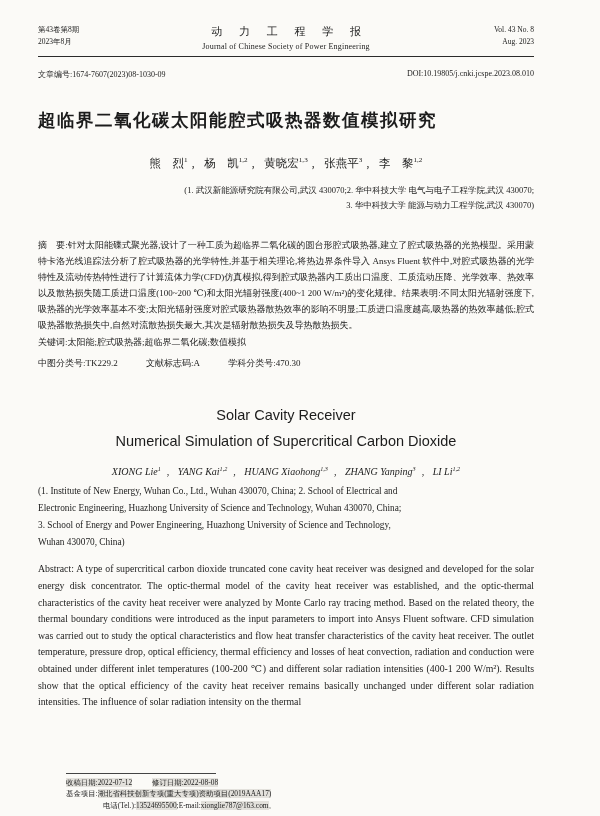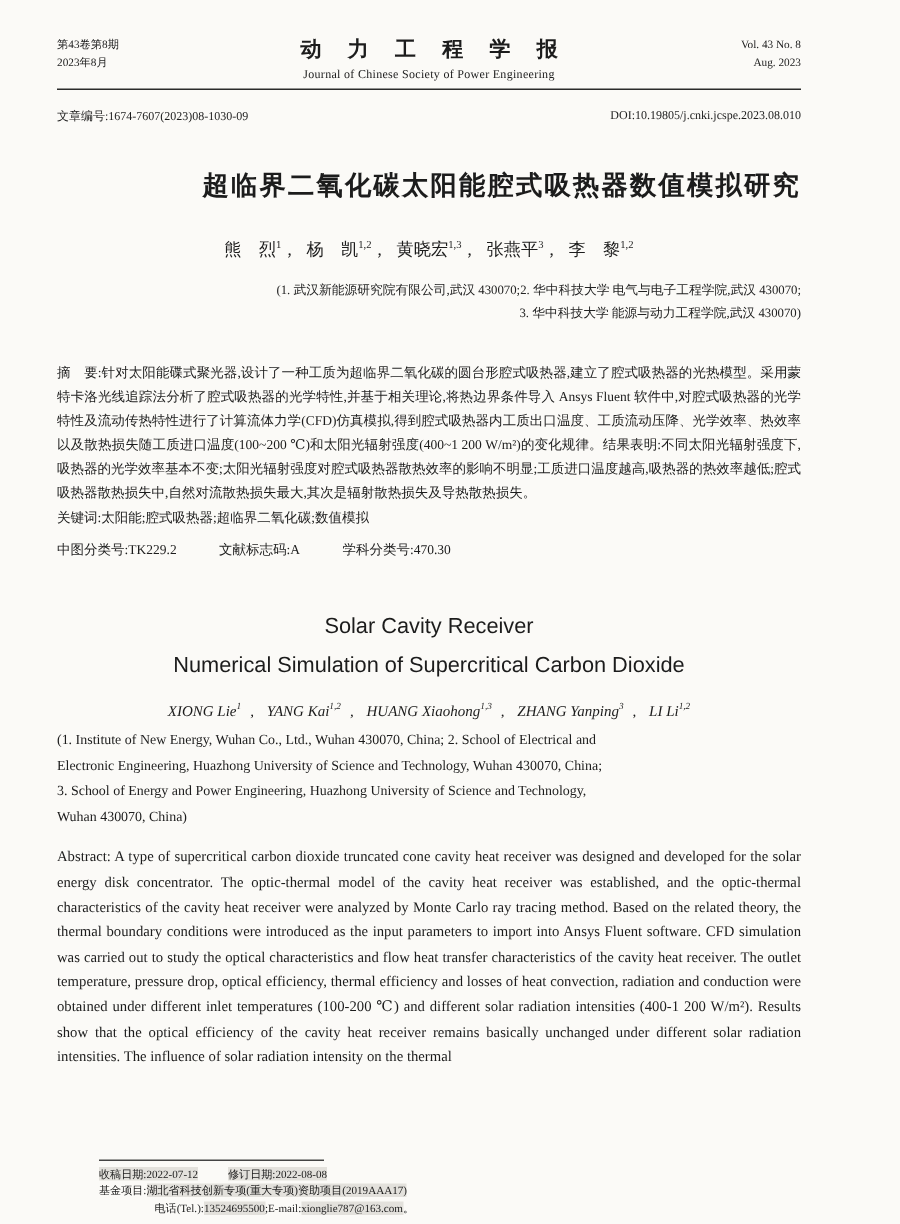--- a/index.html
+++ b/index.html
@@ -4,26 +4,26 @@
 <style>
   html,body{margin:0;padding:0;}
   body{background:#e8e6e2;font-family:"Liberation Serif","DejaVu Serif",serif;color:#1c1c1c;}
   .page{position:relative;width:600px;height:816px;margin:0 auto;background:#fbfaf7;
         padding:24px 66px 0 38px;box-sizing:border-box;overflow:hidden;}
   sup{font-size:0.62em;vertical-align:super;line-height:0;}
   .hdr{display:flex;justify-content:space-between;align-items:flex-start;}
   .hdr-side{font-size:7.5px;line-height:1.6;width:110px;}
   .hdr-right{text-align:right;}
   .hdr-center{text-align:center;flex:1;}
-  .j-cn{font-size:14px;font-weight:bold;letter-spacing:7px;text-indent:7px;}
+  .j-cn{font-size:11px;font-weight:normal;letter-spacing:7px;text-indent:7px;}
   .j-en{font-size:8px;margin-top:3px;letter-spacing:0.2px;}
   .rule{border-bottom:1.5px solid #2b2b2b;margin-top:5px;}
   .meta{display:flex;justify-content:space-between;font-size:8px;margin-top:12px;}
   .lbl{font-weight:normal;}
-  .title{margin-top:28px;text-align:right;font-size:17.5px;font-weight:bold;letter-spacing:1.5px;}
+  .title{margin-top:28px;text-align:left;font-size:17.5px;font-weight:bold;letter-spacing:1.5px;}
   .authors{margin-top:24px;text-align:center;font-size:11.5px;}
   .authors span{margin:0 2px;}
   .affil{margin-top:12px;text-align:right;font-size:8.5px;line-height:1.75;color:#222;}
   .abs{margin-top:24px;font-size:9px;line-height:1.78;text-align:justify;}
   .kw{margin-top:2px;font-size:9px;line-height:1.7;}
   .cls{margin-top:7px;font-size:9px;}
   .cls .item{margin-right:26px;}
   .en-title{margin-top:32px;text-align:center;font-family:"Liberation Sans","DejaVu Sans",sans-serif;
             font-size:14.5px;line-height:1.8;font-weight:500;}
   .en-authors{margin-top:12px;text-align:center;font-size:10px;font-style:italic;}

